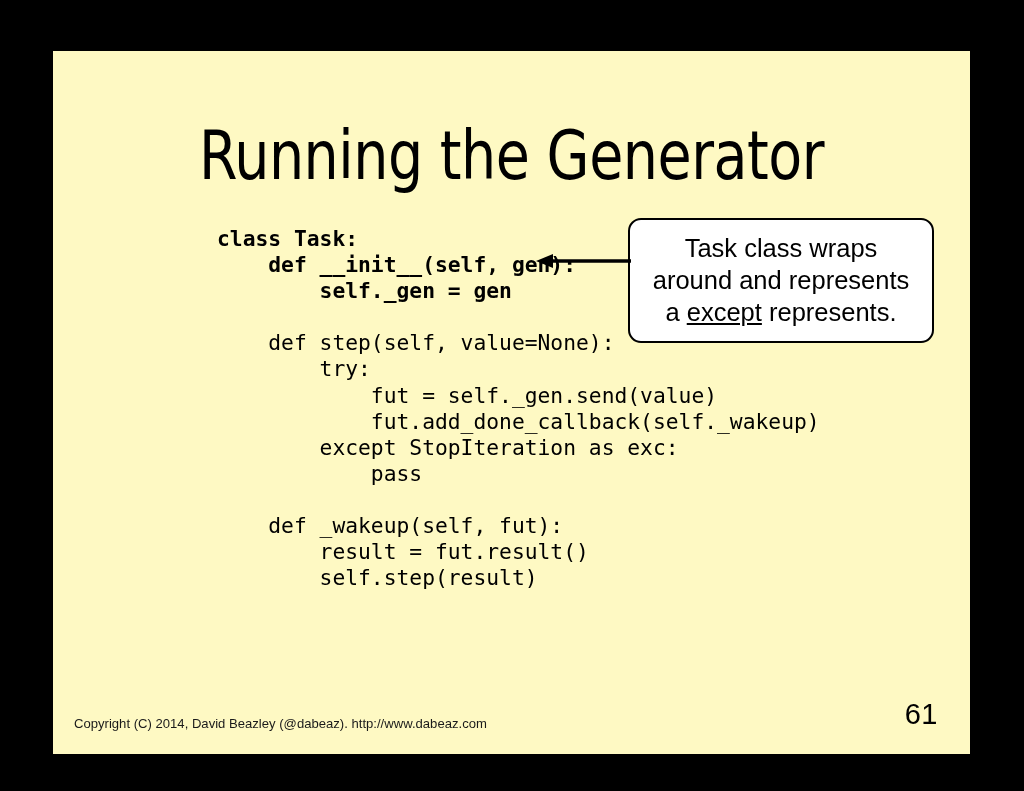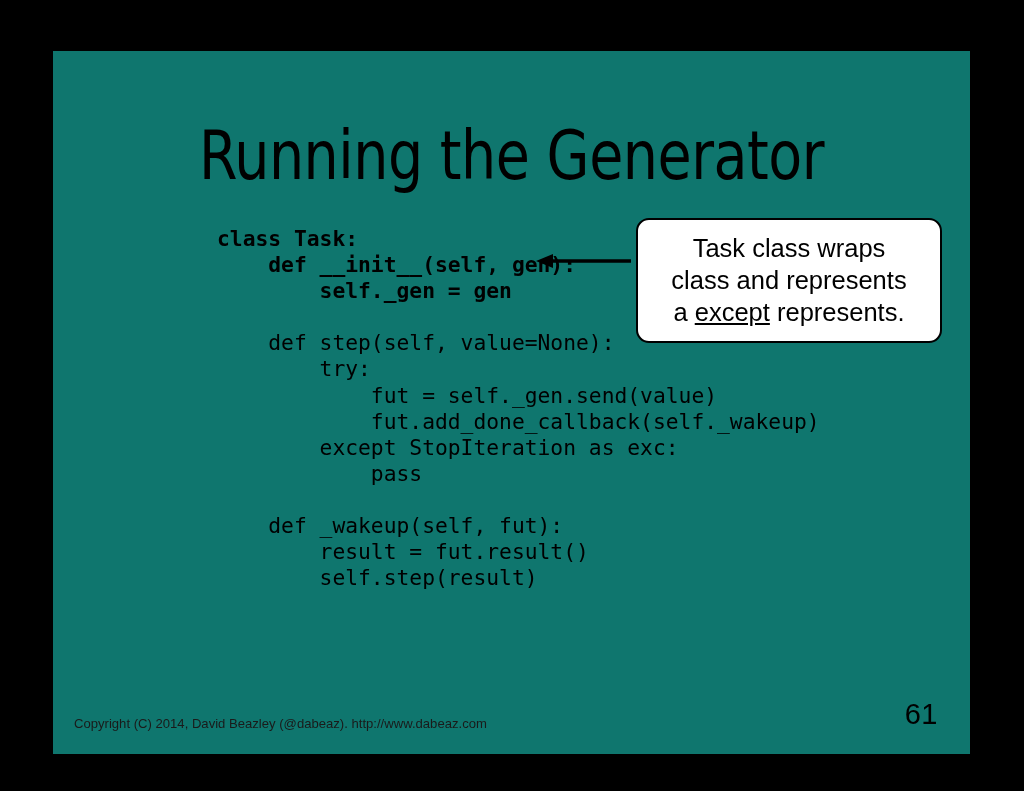--- a/index.html
+++ b/index.html
@@ -20,21 +20,21 @@
     height: 791px;
     background: #000000;
   }
 
   #slide {
     position: absolute;
     left: 53px;
     top: 51px;
     width: 917px;
     height: 703px;
-    background: #0f766e;
+    background: #fef9c3;
     overflow: hidden;
   }
 
   
   #slide-title {
     position: absolute;
     left: 0;
     top: 27px;
     width: 917px;
     text-align: center;
@@ -79,21 +79,20 @@
     height: 125px;
     border: 2.5px solid #000000;
     border-radius: 13px;
     background: #ffffff;
     box-sizing: border-box;
     display: flex;
     flex-direction: column;
     align-items: center;
     justify-content: center;
     padding: 2px 8px 4px 8px;
-    margin-left: 8px;
   }
   .callout-line {
     font-family: "Liberation Sans Narrow", "Liberation Sans", sans-serif;
     font-size: 25.5px;
     line-height: 32px;
     color: #000000;
     text-align: center;
     white-space: nowrap;
   }
   .callout-underline {
@@ -140,21 +139,21 @@
 <div id="slide-canvas">
 
   <div id="slide">
 
     <h1 id="slide-title">Running the Generator</h1>
 
     <div id="code-block"><div class="code-line bold">class Task:</div><div class="code-line bold">    def __init__(self, gen):</div><div class="code-line bold">        self._gen = gen</div><div class="code-line">&nbsp;</div><div class="code-line">    def step(self, value=None):</div><div class="code-line">        try:</div><div class="code-line">            fut = self._gen.send(value)</div><div class="code-line">            fut.add_done_callback(self._wakeup)</div><div class="code-line">        except StopIteration as exc:</div><div class="code-line">            pass</div><div class="code-line">&nbsp;</div><div class="code-line">    def _wakeup(self, fut):</div><div class="code-line">        result = fut.result()</div><div class="code-line">        self.step(result)</div></div>
 
     <div id="callout-box">
       <div class="callout-line">Task class wraps</div>
-      <div class="callout-line">class and represents</div>
+      <div class="callout-line">around and represents</div>
       <div class="callout-line"><span>a </span><span class="callout-underline">except</span><span> represents.</span></div>
     </div>
 
     <svg id="callout-arrow" viewBox="0 0 95 20">
       <line x1="16" y1="10" x2="95" y2="10" stroke="#000000" stroke-width="3.4"></line>
       <polygon points="0,10 17,3 17,17" fill="#000000"></polygon>
     </svg>
 
     <div id="footer-copyright">Copyright (C) 2014, David Beazley (@dabeaz). http://www.dabeaz.com</div>
 

